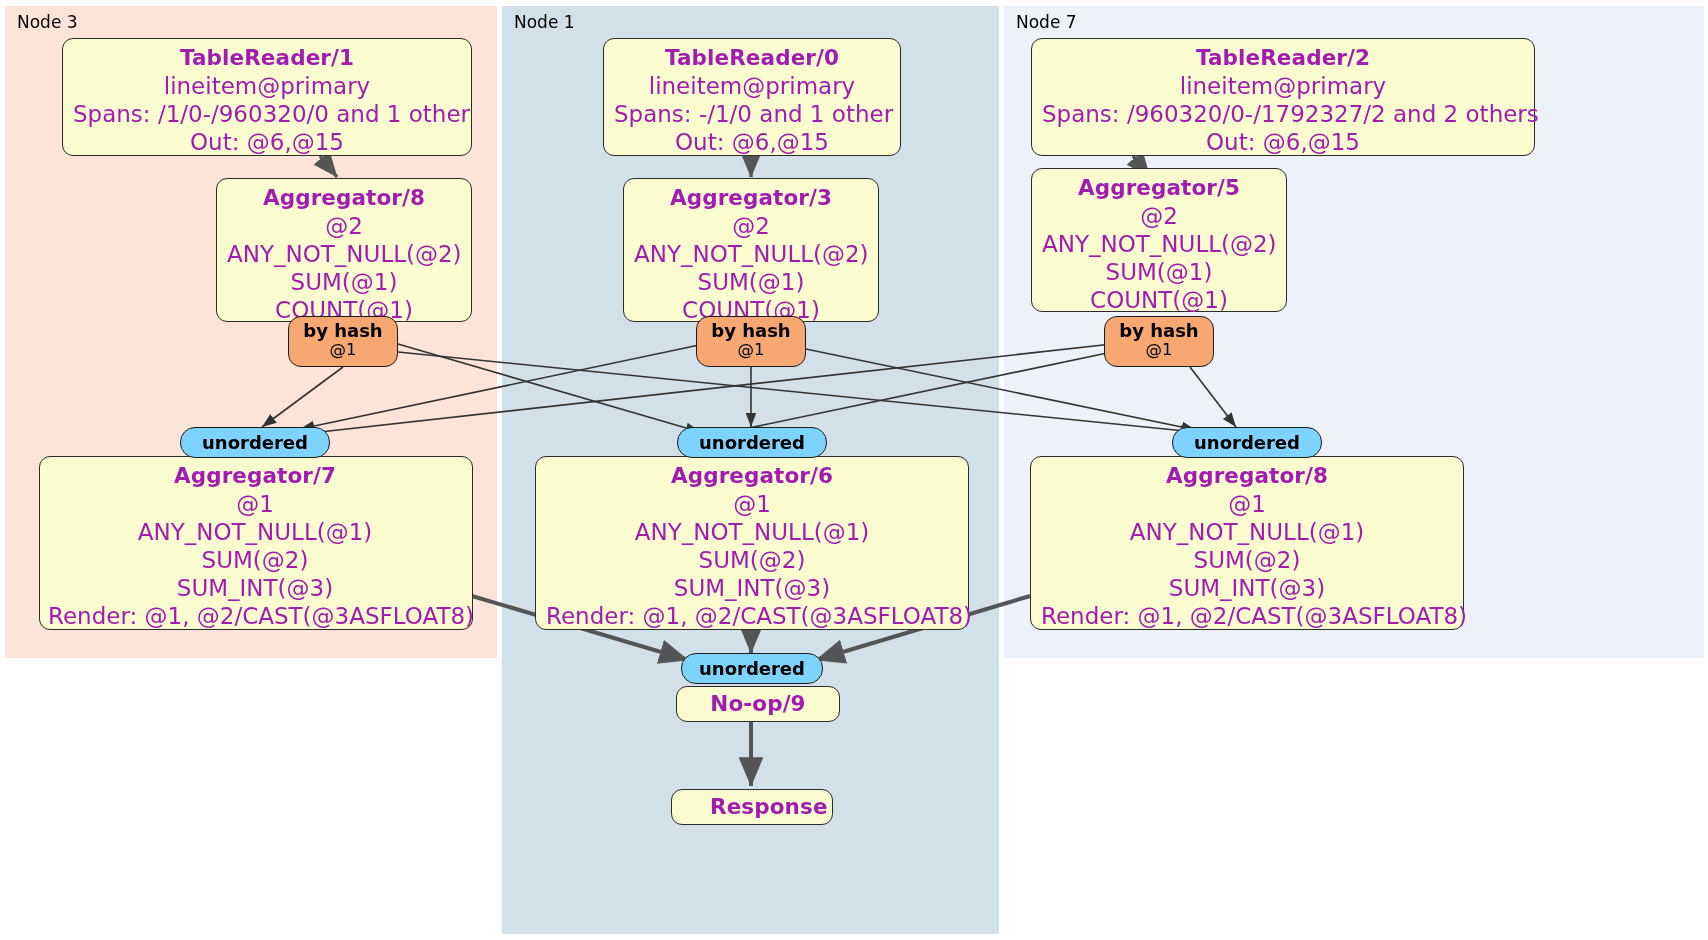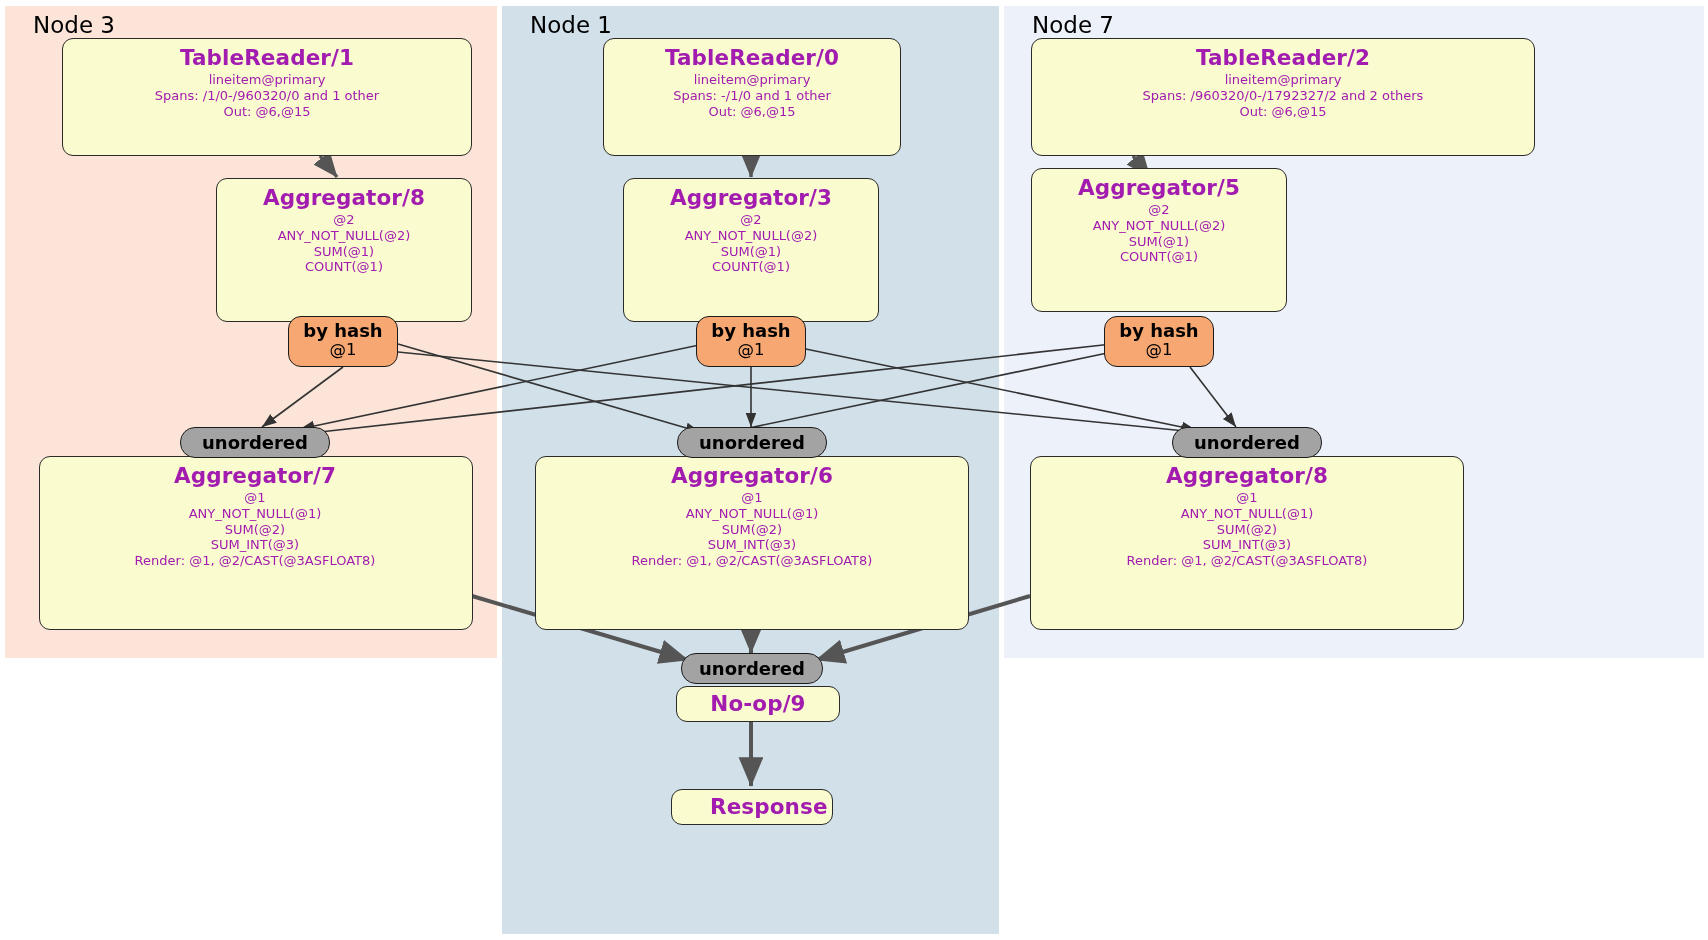--- a/index.html
+++ b/index.html
@@ -18,26 +18,25 @@
     background: #ffffff;
   }
 
   
   .region {
     position: absolute;
     box-sizing: border-box;
   }
   .region-label {
     position: absolute;
-    font-size: 23px;
+    font-size: 17px;
     color: #000;
     font-family: "DejaVu Sans", sans-serif;
     line-height: 1;
     white-space: nowrap;
-    margin-left: 16px;
   }
 
   
   #edges {
     position: absolute;
     left: 0; top: 0;
     width: 1708px;
     height: 940px;
     pointer-events: none;
   }
@@ -56,21 +55,21 @@
     line-height: 1.22;
     white-space: nowrap;
   }
   .proc .ttl {
     font-weight: bold;
     font-size: 21.5px;
     letter-spacing: 0.1px;
     line-height: 1.25;
   }
   .proc .ln {
-    font-size: 13px;
+    font-size: 23px;
     line-height: 1.22;
   }
 
   
   .proc.compact {
     padding: 4px 14px 5px 14px;
   }
 
   
   .pill {
@@ -90,21 +89,21 @@
     font-size: 18px;
     padding: 4px 14px 5px 14px;
   }
   .pill.hash .sub {
     font-weight: normal;
     font-size: 16.5px;
     display: block;
     margin-top: -1px;
   }
   .pill.unordered {
-    background: #a3a3a3;
+    background: #7dd3fc;
     border-radius: 15px;
     font-size: 18px;
     padding: 5px 16px 8px 16px;
   }
 </style>
 </head>
 <body>
 
 <div id="stage">
 

